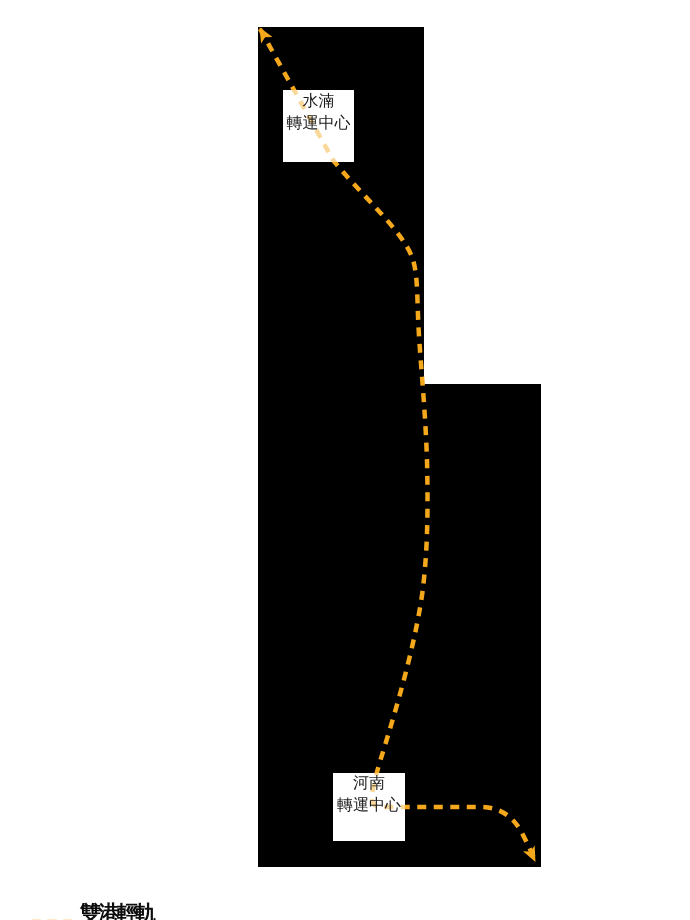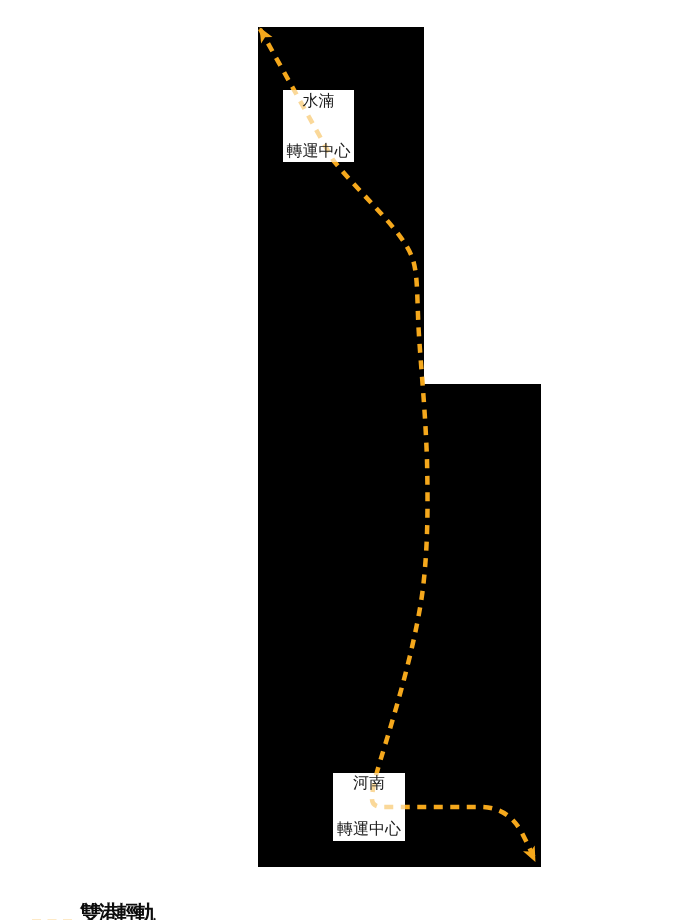--- a/index.html
+++ b/index.html
@@ -18,21 +18,21 @@
   .map-svg {
     position: absolute;
     left: 0;
     top: 0;
   }
   .station-label {
     position: absolute;
     display: flex;
     flex-direction: column;
     align-items: center;
-    justify-content: space-between;
+    justify-content: flex-start;
     text-align: center;
     color: #1a1a1a;
     font-size: 16px;
     line-height: 22px;
     font-weight: 500;
     letter-spacing: 0px;
     z-index: 3;
   }
   .station-label .ln {
     white-space: nowrap;

